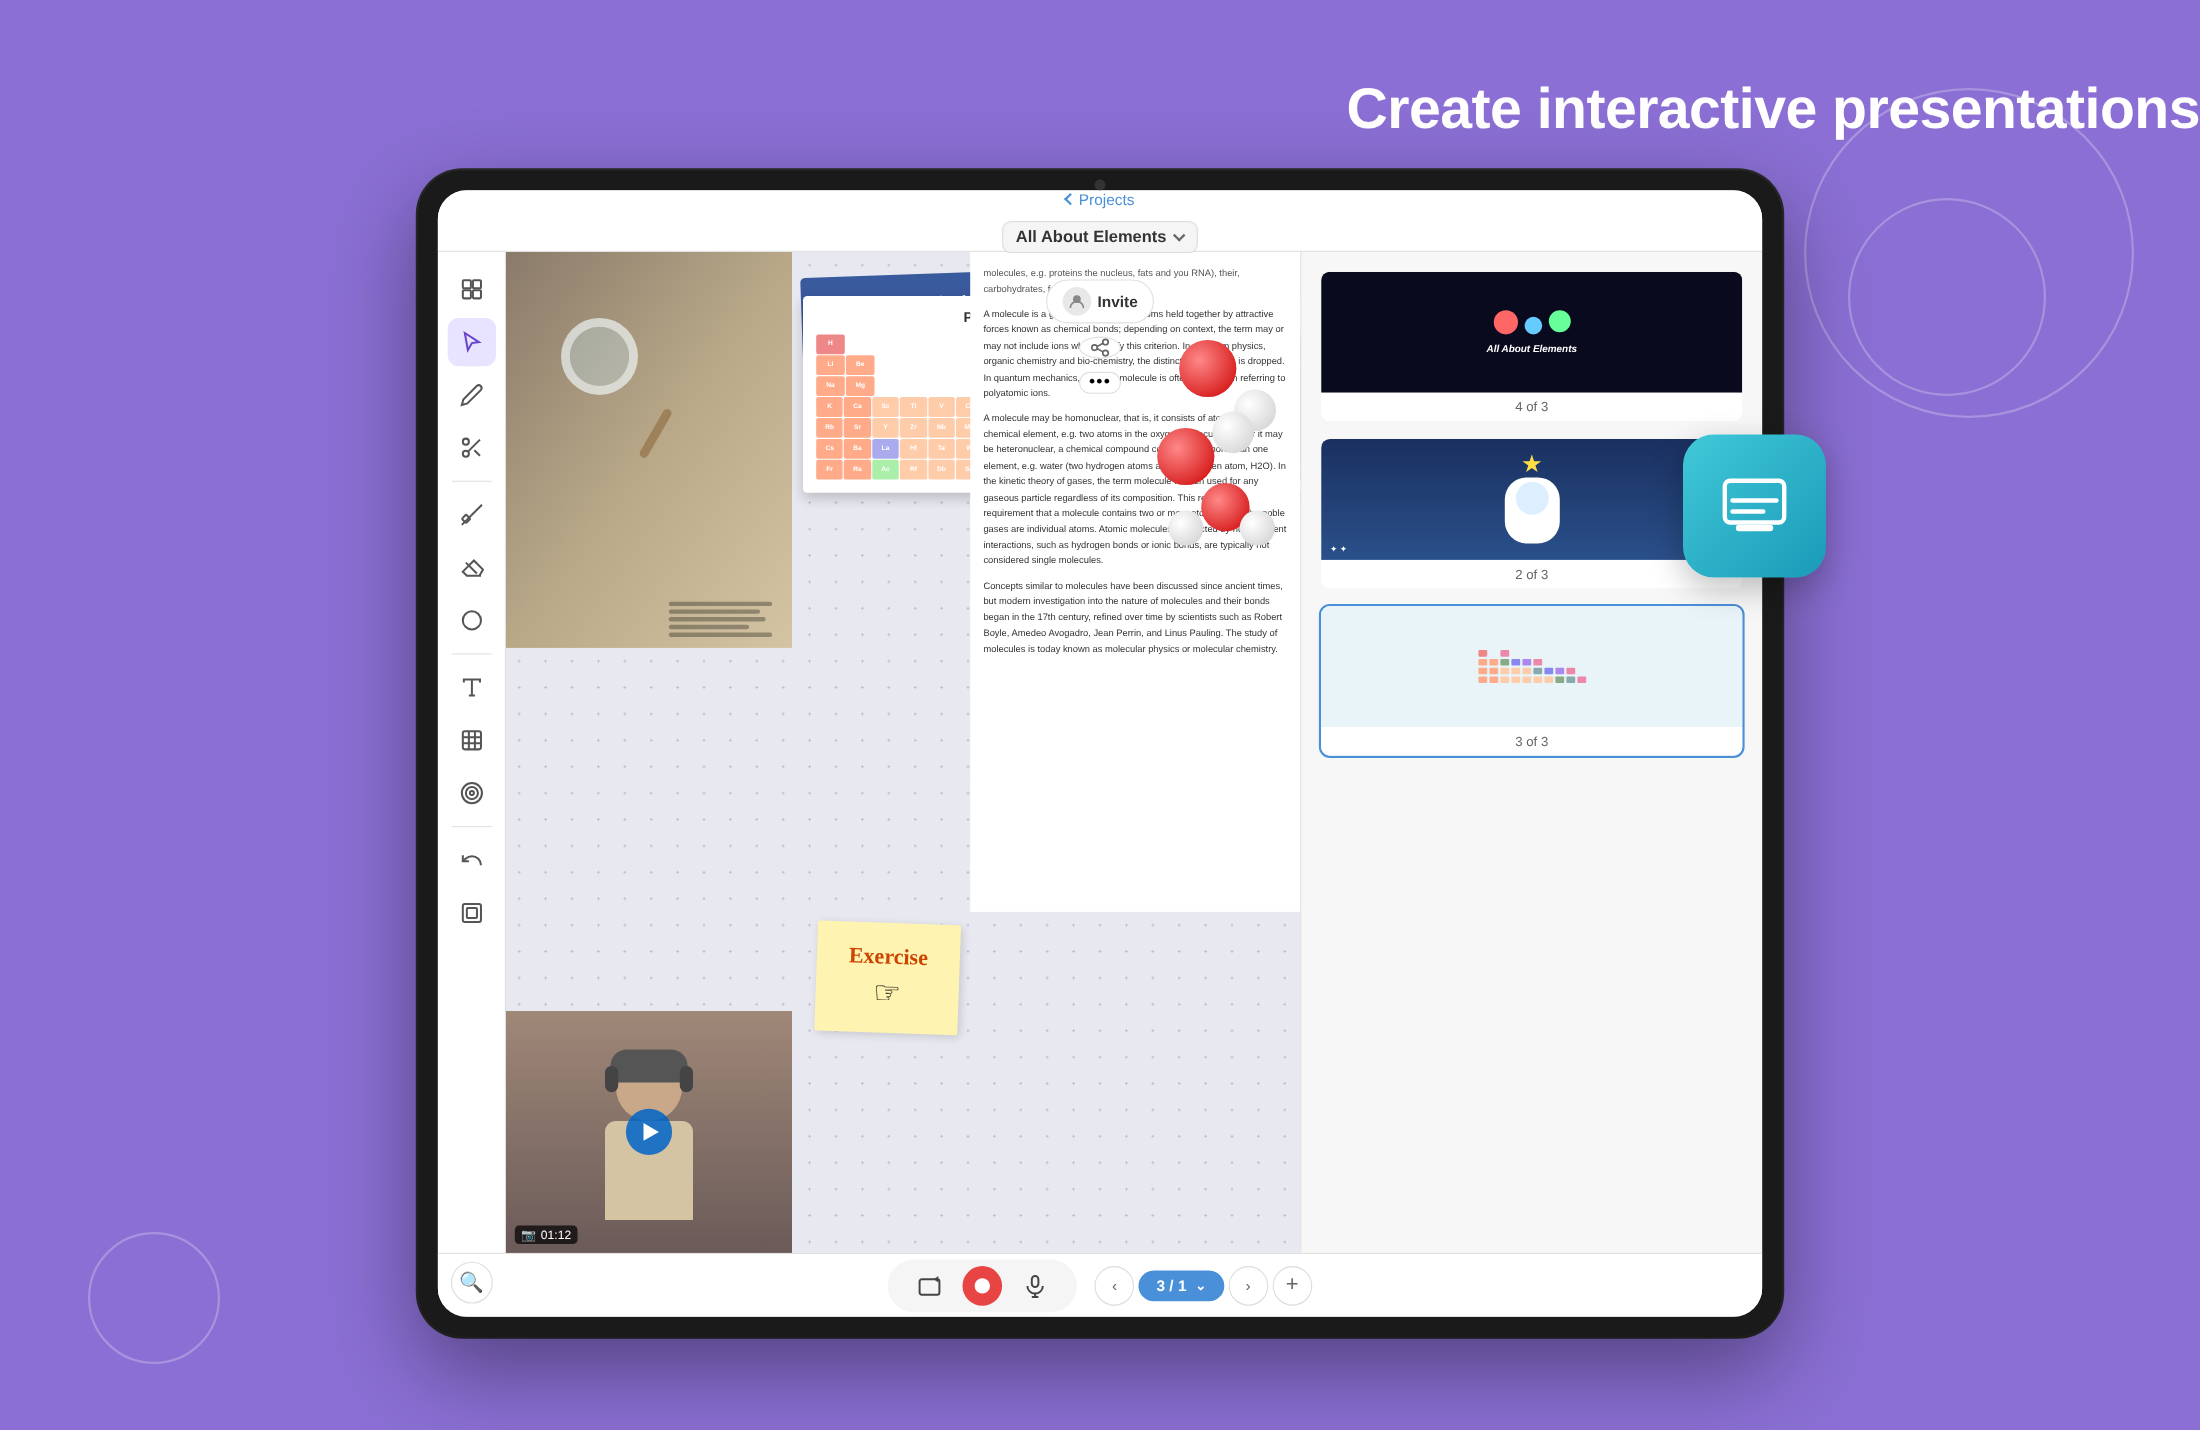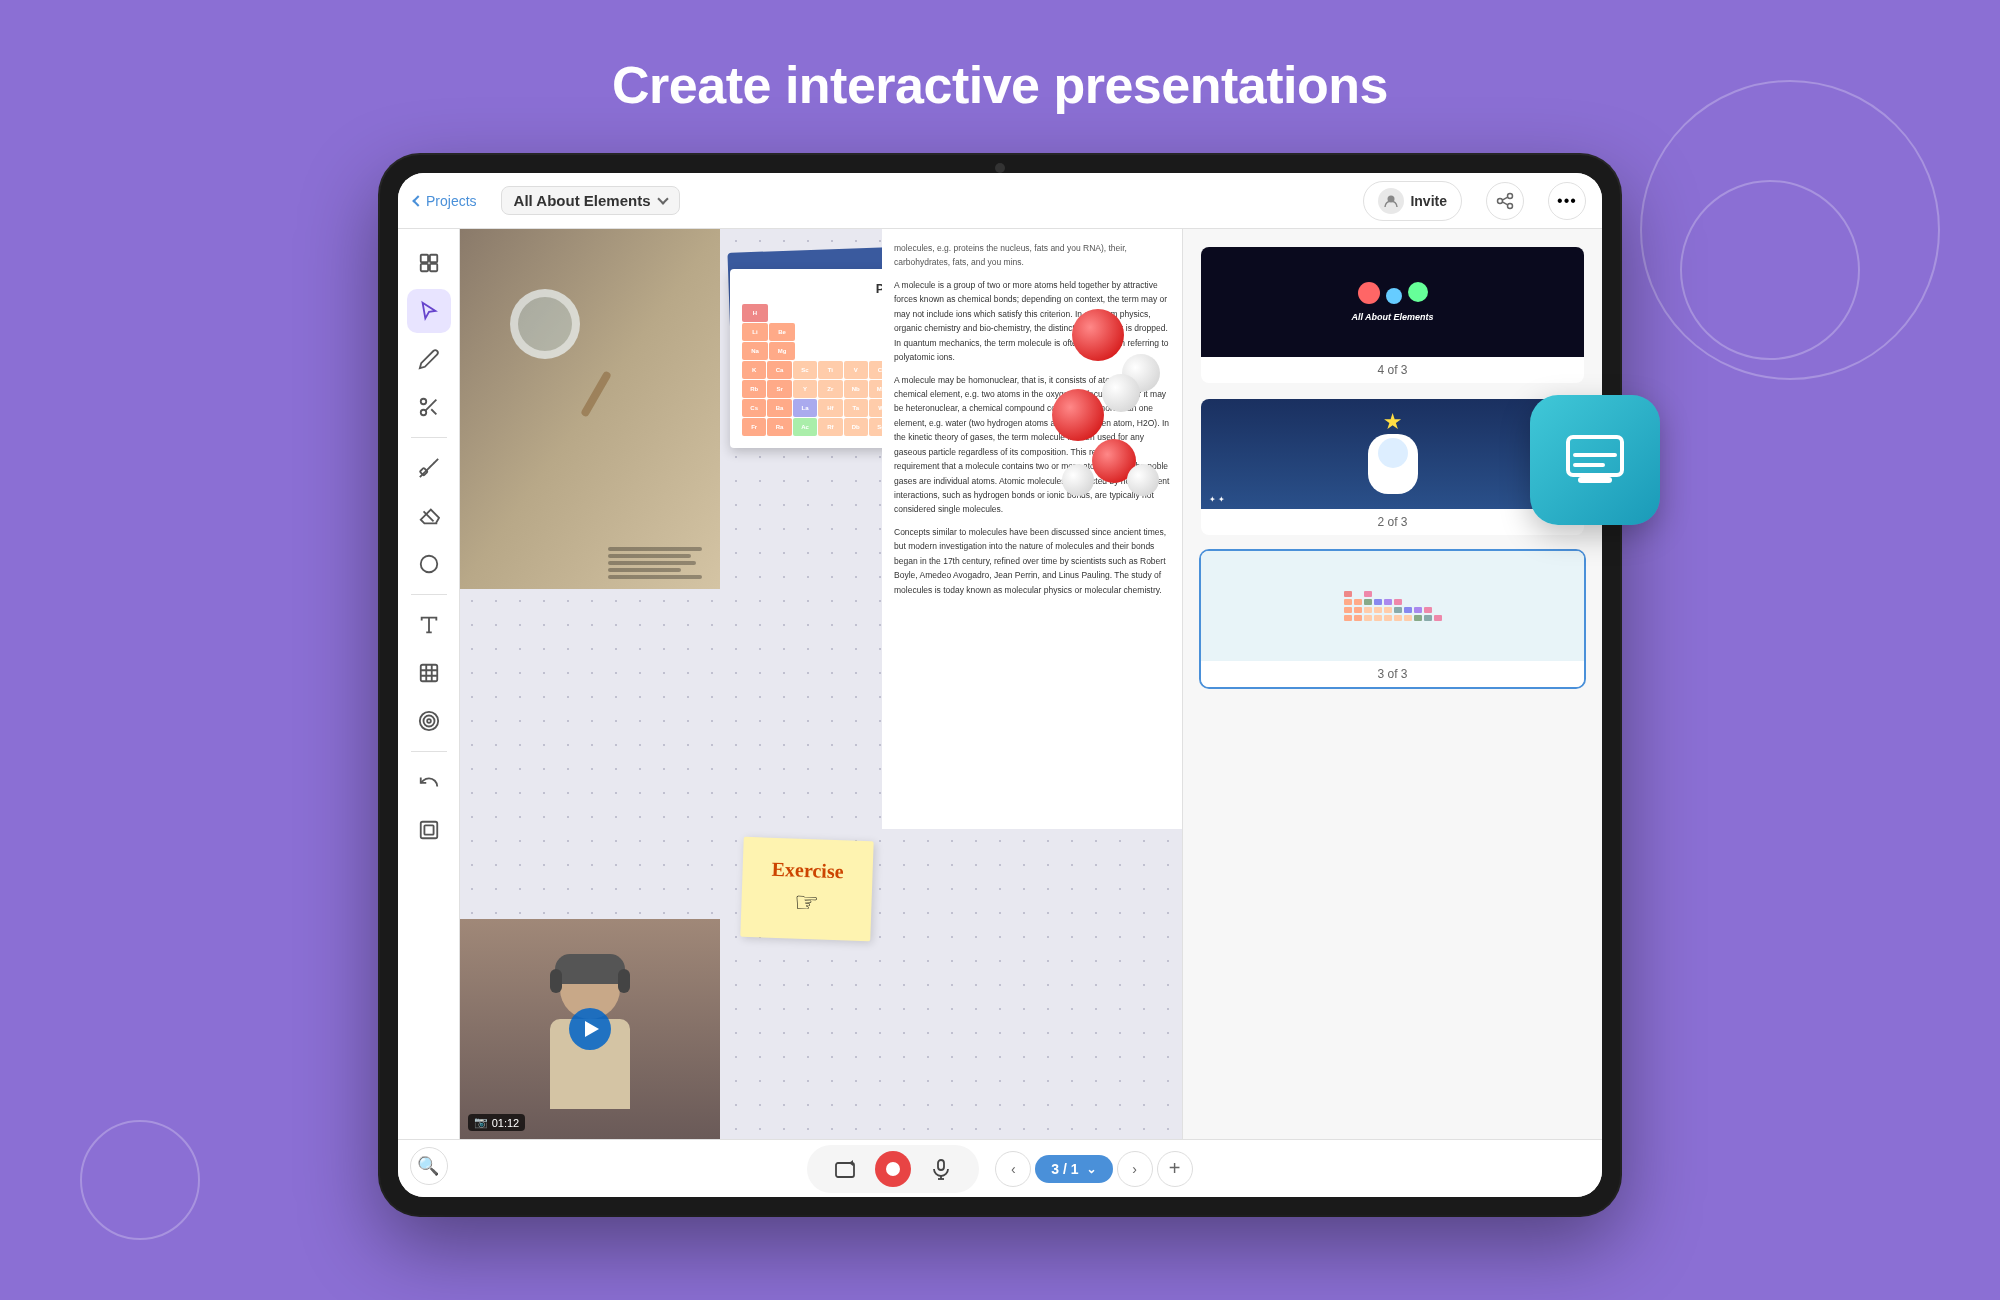--- a/index.html
+++ b/index.html
@@ -15,25 +15,25 @@
     
     .bg-circle {
       position: absolute;
       border-radius: 50%;
       border: 2px solid rgba(255,255,255,0.25);
       pointer-events: none;
     }
 
     
     .page-title {
-      text-align: center;
+      text-align: right;
       color: white;
       font-size: 52px;
       font-weight: 800;
-      padding-top: 55px;
+      padding-top: 69px;
       letter-spacing: -0.5px;
     }
 
     
     .tablet-wrapper {
       position: absolute;
       top: 155px;
       left: 50%;
       transform: translateX(-50%);
       width: 1240px;
@@ -74,24 +74,25 @@
       z-index: 100;
     }
 
     
     .top-bar {
       height: 56px;
       background: white;
       display: flex;
       align-items: center;
       padding: 0 16px;
-      gap: 24px;
+      gap: 12px;
       border-bottom: 1px solid #e0e0e0;
       flex-shrink: 0;
       z-index: 10;
+      flex-direction: column;
     }
 
     .back-btn {
       display: flex;
       align-items: center;
       gap: 4px;
       color: #4a90d9;
       font-size: 14px;
       cursor: pointer;
     }

